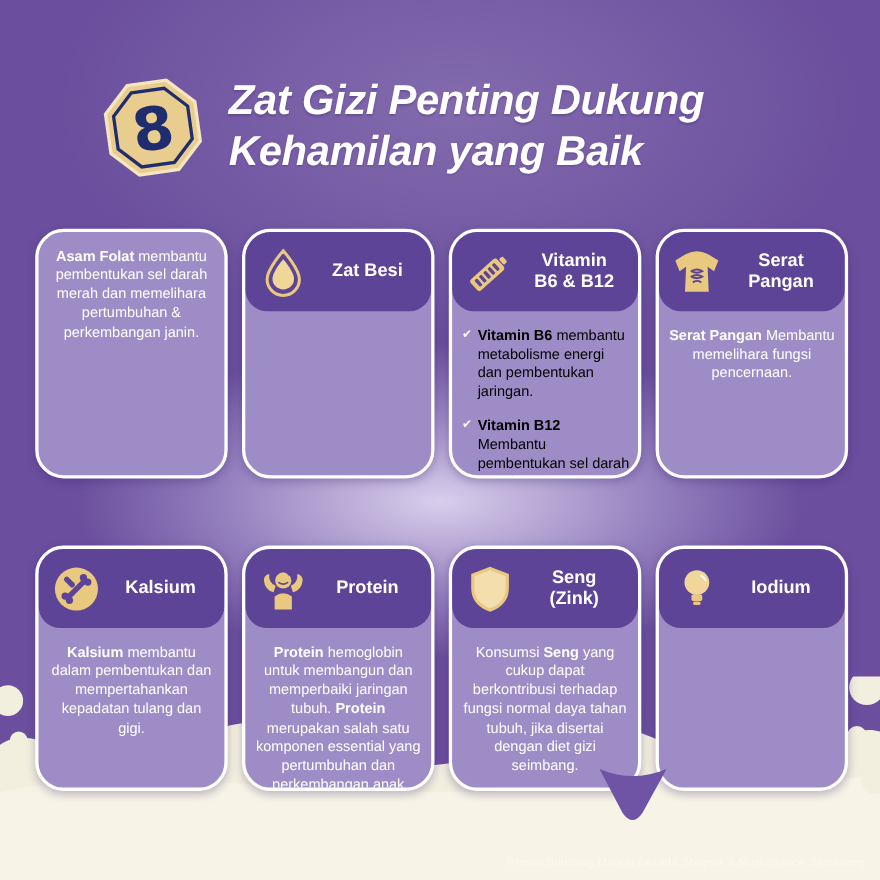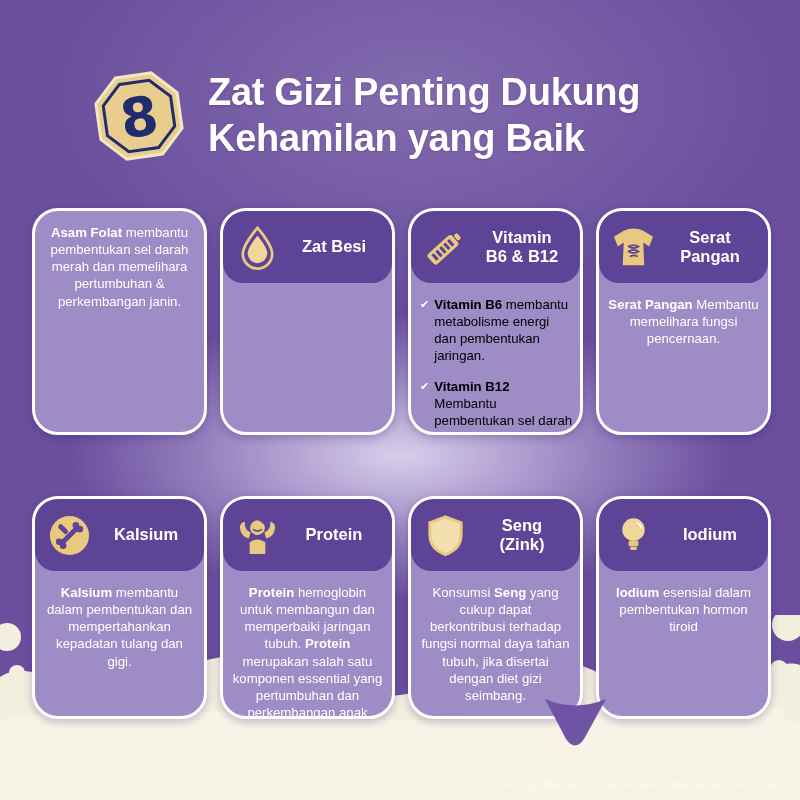--- a/index.html
+++ b/index.html
@@ -6,21 +6,21 @@
   body{width:800px;height:800px;overflow:hidden;font-family:"Liberation Sans",sans-serif;}
   .canvas{position:relative;width:800px;height:800px;overflow:hidden;
     background:
       radial-gradient(ellipse 440px 190px at 50% 57%, rgba(222,213,240,.95) 0%, rgba(183,168,216,.55) 45%, rgba(183,168,216,0) 75%),
       radial-gradient(ellipse 520px 300px at 52% 12%, rgba(255,255,255,.16) 0%, rgba(255,255,255,0) 70%),
       #6b4f9e;}
   
   .badge{position:absolute;left:93px;top:70px;width:92px;height:92px;z-index:3;}
   .main-title{position:absolute;left:208px;top:70px;width:575px;margin:0;color:#ffffff;
     font-size:38px;font-weight:bold;line-height:1.2;white-space:pre-line;letter-spacing:-.3px;
-    text-shadow:0 1px 2px rgba(40,20,80,.25);}
+    text-shadow:0 1px 2px rgba(40,20,80,.25);font-style:italic;}
   
   .cards-grid{position:absolute;left:32px;top:208px;z-index:2;display:grid;
     grid-template-columns:repeat(4,175px);grid-template-rows:227px 223px;column-gap:13px;row-gap:61px;}
   .card{box-sizing:border-box;border:3px solid #ffffff;border-radius:26px;background:#9d8cc6;
     box-shadow:0 3px 8px rgba(50,30,100,.28);overflow:hidden;}
   .card-header{height:72px;background:#5e4496;border-radius:20px;display:flex;align-items:center;
     padding:0 10px 0 11px;gap:5px;box-sizing:border-box;}
   .card-icon{width:47px;height:47px;flex:0 0 auto;}
   .card-icon svg{width:100%;height:100%;}
   .card-title{flex:1;text-align:center;color:#fff;font-weight:bold;font-size:16.5px;line-height:1.16;
@@ -182,21 +182,20 @@
         <span class="card-icon">
           <svg viewBox="0 0 48 48">
             <circle cx="24" cy="18" r="11.5" fill="#f0d698"></circle>
             <path d="M28 11.5 a7.5 7.5 0 0 1 4 4.5" fill="none" stroke="#fff" stroke-width="1.8" stroke-linecap="round"></path>
             <rect x="19" y="29" width="10" height="6" rx="1.5" fill="#e9c87f"></rect>
             <rect x="20.5" y="35.5" width="7" height="3.2" rx="1.5" fill="#e9c87f"></rect>
             </svg>
         </span>
         <h3 class="card-title">Iodium</h3>
       </div>
-      <p class="card-body"><b>Iodium</b><span> esensial dalam pembentukan hormon tiroid</span></p>
     </div>
 
   </div>
 
   <svg class="milk" viewBox="0 0 800 185" preserveAspectRatio="none">
     <path d="M0,62 C30,42 60,77 110,72 C170,66 200,32 260,44 C310,54 330,88 400,80
              C460,73 480,36 545,42 C600,48 630,86 700,76 C750,69 775,42 800,50
              L800,185 L0,185 Z" fill="#f2efdf"></path>
     <path d="M0,105 C150,75 350,122 550,98 C680,83 760,97 800,90 L800,185 L0,185 Z" fill="#f8f5e9" opacity="0.75"></path>
     <g fill="#f2efdf">

